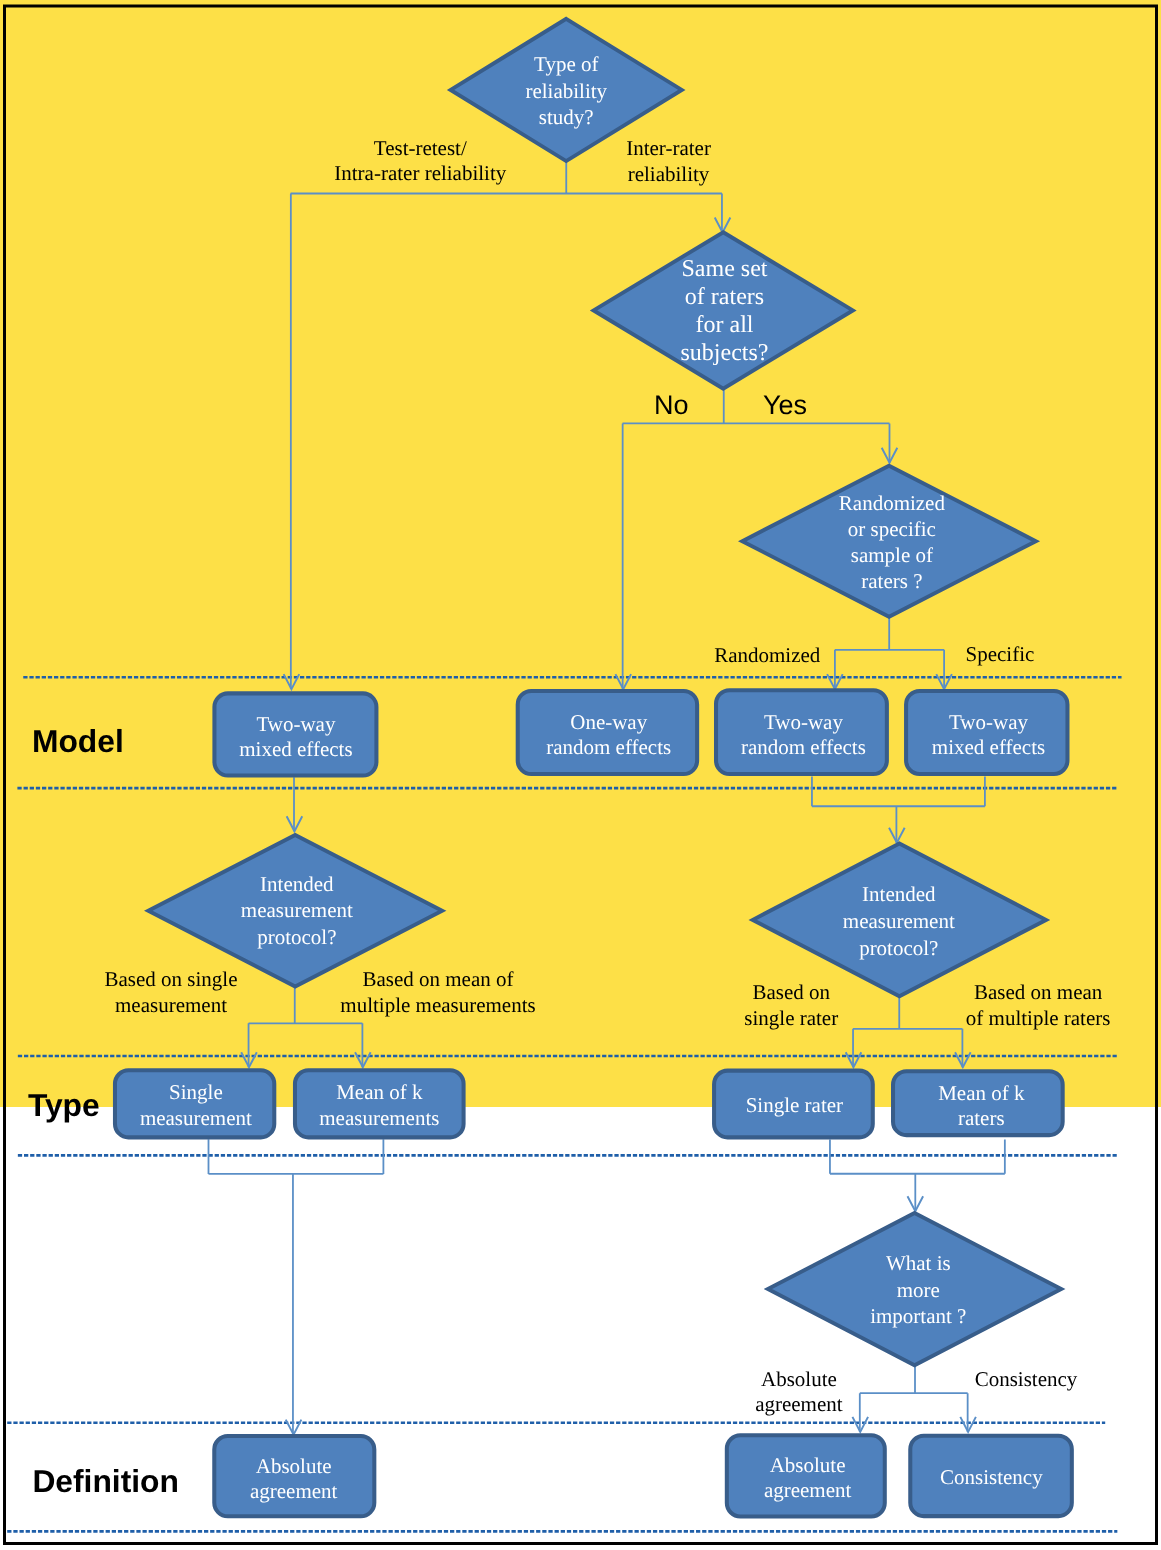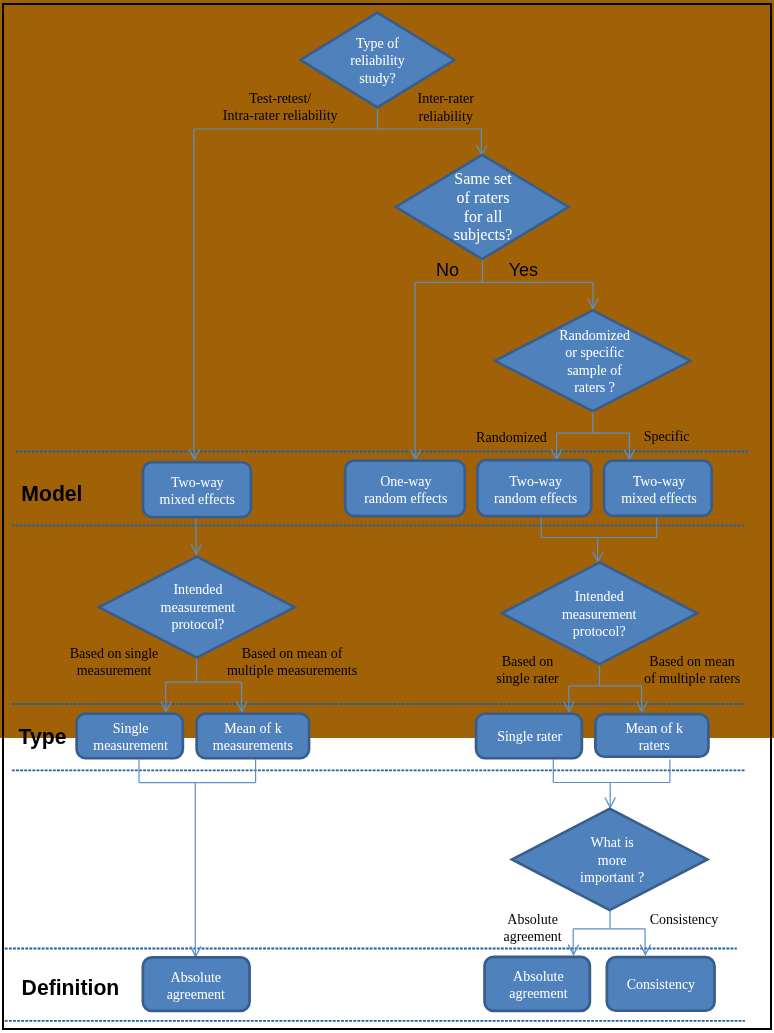--- a/index.html
+++ b/index.html
@@ -1,17 +1,17 @@
 <!DOCTYPE html>
 <html><head>
 <meta charset="utf-8">
 <style>
 html,body{margin:0;padding:0;background:#fff;}
 body{width:774px;height:1033px;overflow:hidden;-webkit-font-smoothing:antialiased;}
-#page{position:relative;width:774px;height:738px;background:#a16207;}
+#page{position:relative;width:774px;height:738px;background:#fde047;}
 #frame{position:absolute;left:2.1px;top:2.9px;width:770px;height:1027.5px;border:2.8px solid #000;box-sizing:border-box;}
 #art{position:absolute;left:0;top:0;}
 text{paint-order:stroke;}
 #page{filter:opacity(1);}
 text{dominant-baseline:alphabetic;}
 .shapetx{fill:#fff;font-family:"Liberation Serif",serif;}
 .edgetx{fill:#000;font-family:"Liberation Serif",serif;}
 .rowlab{fill:#000;font-family:"Liberation Sans",sans-serif;font-weight:bold;}
 .yn{fill:#000;font-family:"Liberation Sans",sans-serif;}
 </style>

